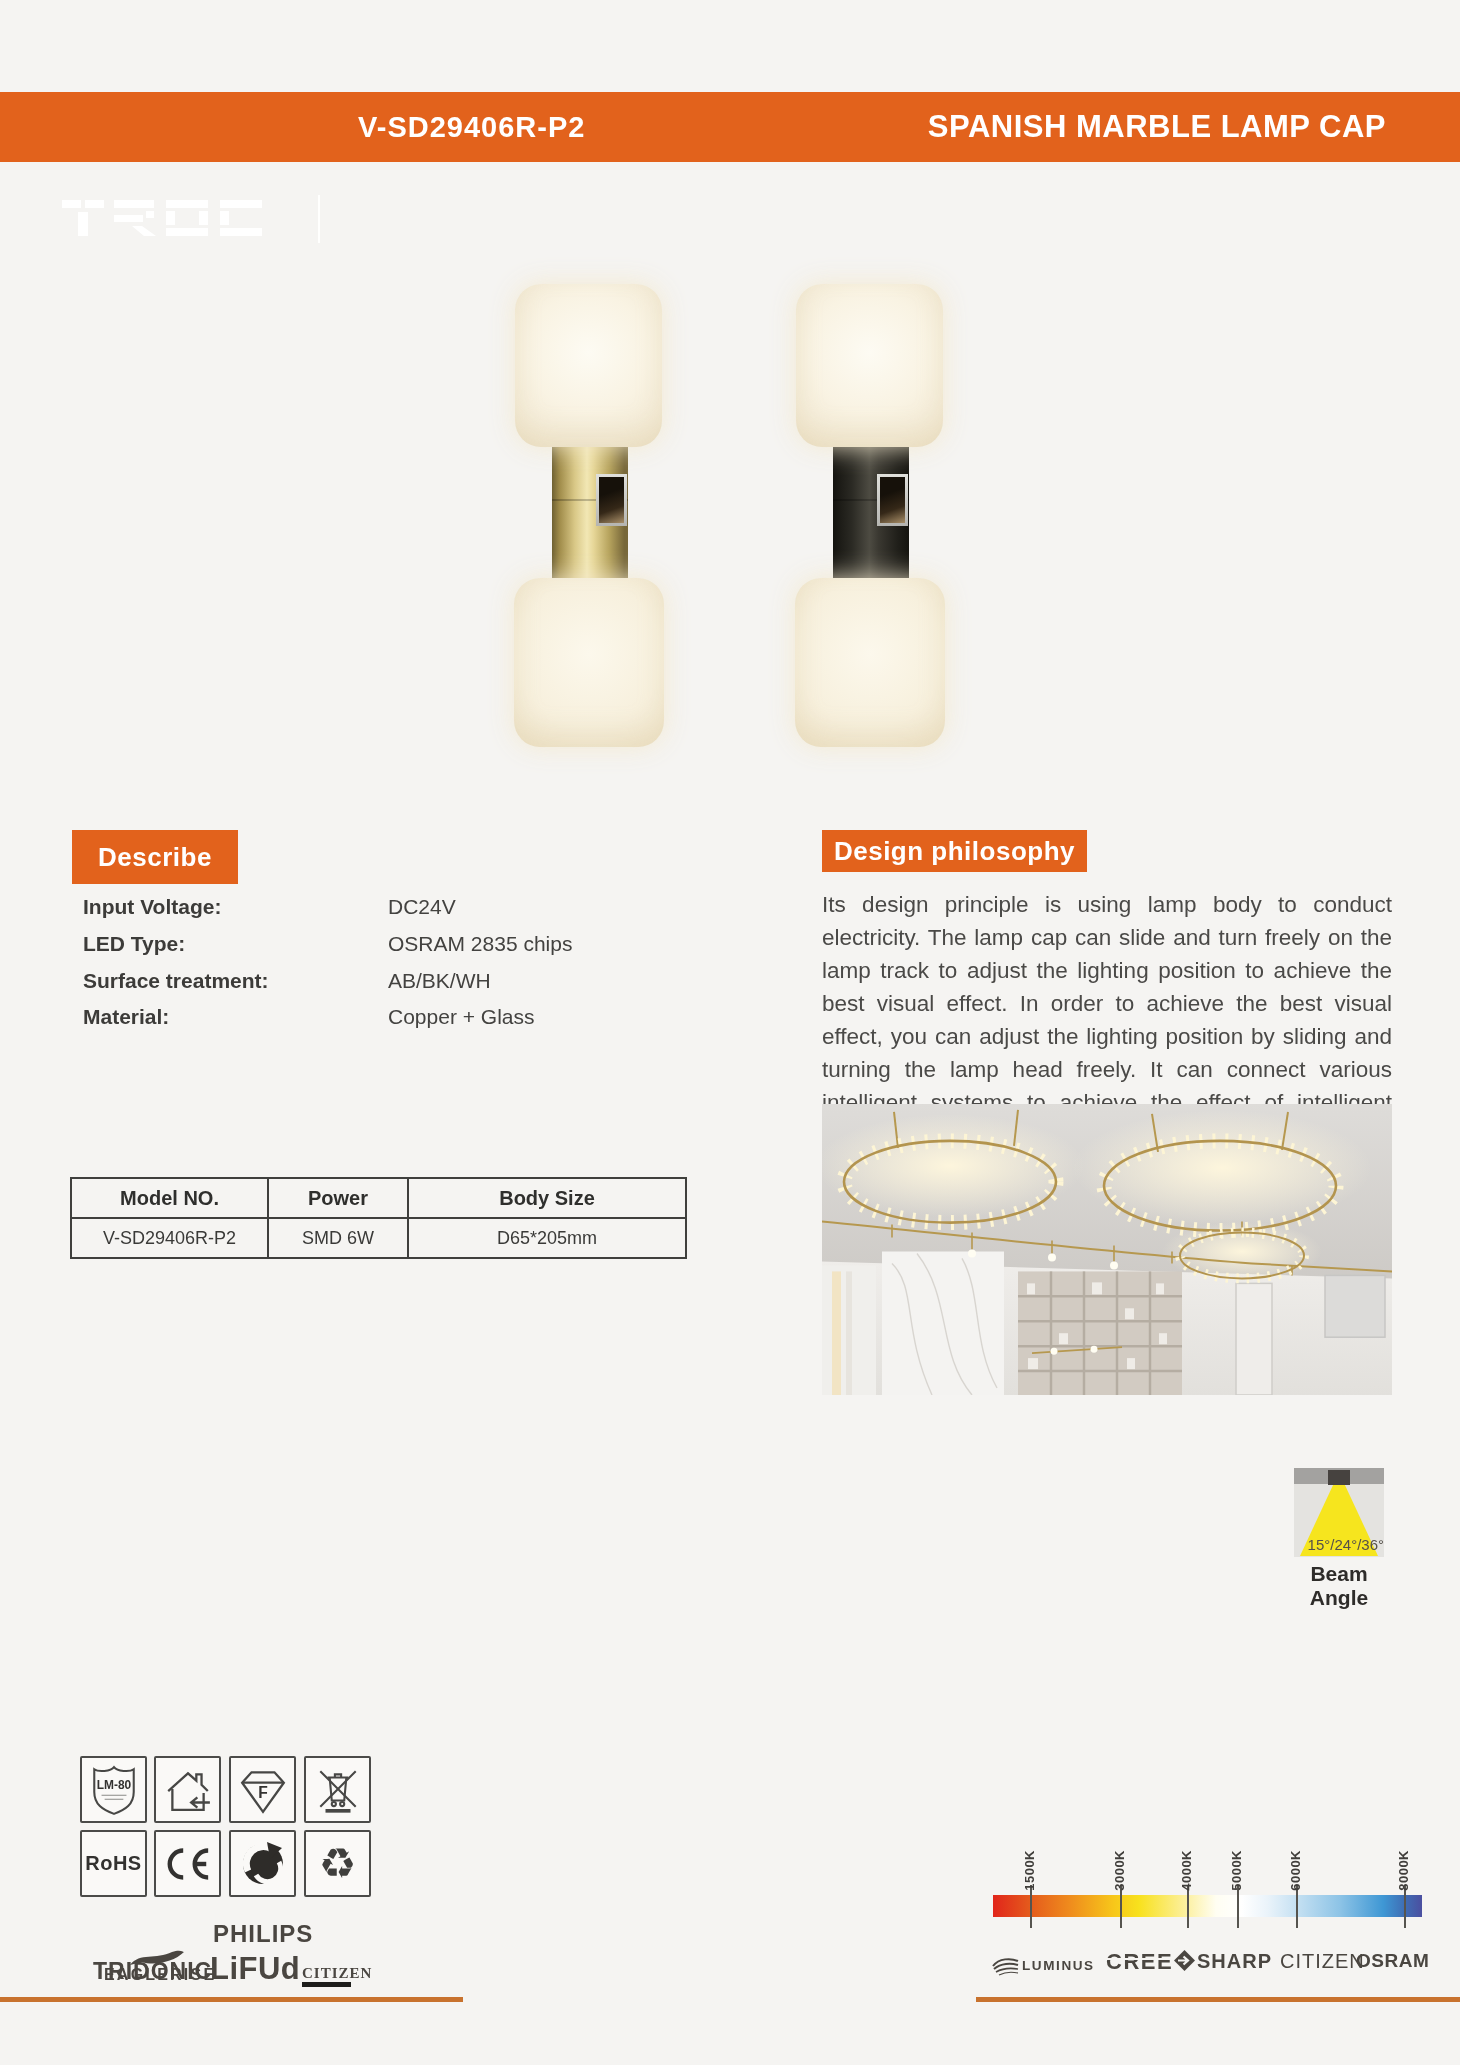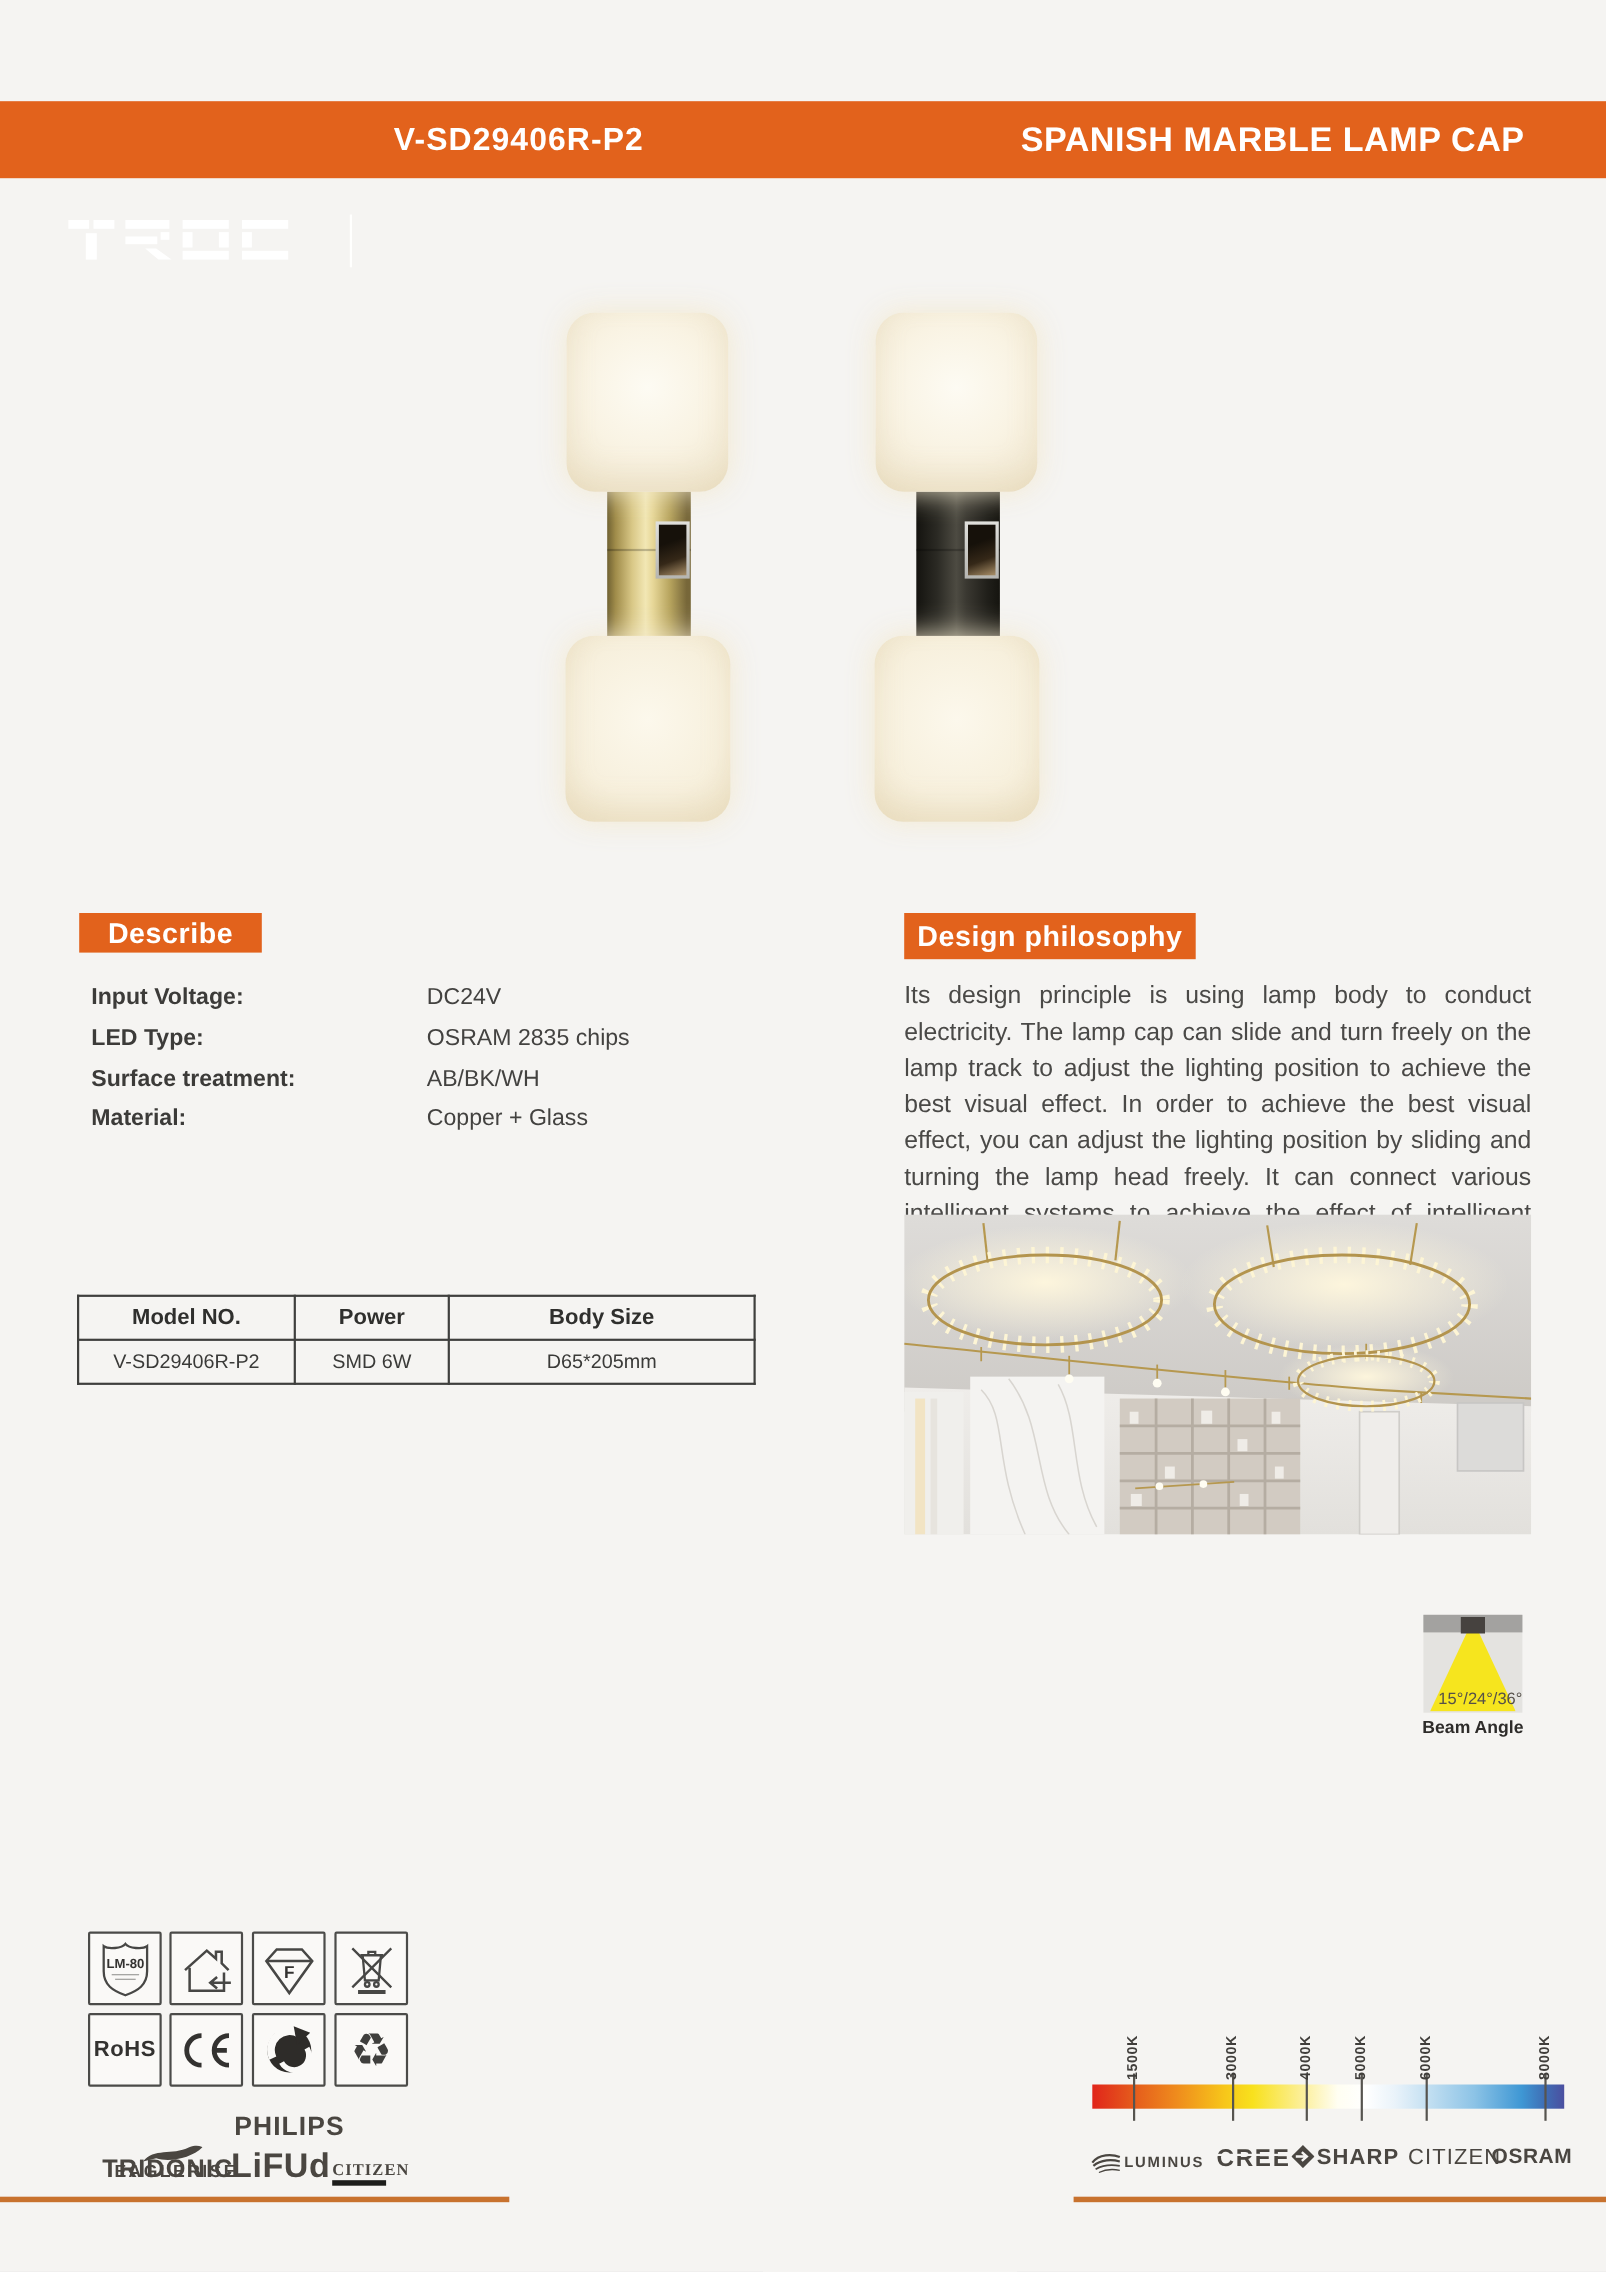--- a/index.html
+++ b/index.html
@@ -54,21 +54,21 @@
 
   
   .beam-box { position:absolute; left:1294px; top:1468px; width:90px; height:89px; background:#e4e3e0; }
   .beam-ceiling { position:absolute; left:0; top:0; width:100%; height:16px; background:#a3a2a0; }
   .beam-fixture { position:absolute; left:34px; top:2px; width:22px; height:15px; background:#46423f; }
   .beam-cone { position:absolute; left:6px; top:16px; width:78px; height:72px; background:#f6e51e;
     clip-path:polygon(43% 0, 57% 0, 100% 100%, 0 100%); }
   .beam-angles { position:absolute; left:0; bottom:4px; width:100%; text-align:right;
     font-size:15px; color:#55504a; }
   .beam-label { position:absolute; left:1280px; top:1562px; width:118px; text-align:center;
-    font-size:16px; font-weight:bold; color:#2e2c2a; }
+    font-size:21px; font-weight:bold; color:#2e2c2a; }
 
   
   .cert-box { position:absolute; width:67px; height:67px; background:#faf9f7; border:2px solid #4b4b49;
     border-radius:2px; display:flex; align-items:center; justify-content:center; }
   .cert-rohs { font-size:20px; font-weight:bold; color:#333230; letter-spacing:0.5px; }
   .cert-recycle { font-size:42px; line-height:1; color:#3f3f3d; }
 
   
   .wordmark { position:absolute; color:#4a4641; white-space:nowrap; }
 
@@ -134,21 +134,21 @@
     <div class="shade abs" style="left:796px; top:284px; width:147px; height:163px;"></div>
     <div class="lamp-body black abs" style="left:833px; top:447px; width:76px; height:137px;">
       <div class="lamp-seam"></div>
       <div class="lamp-slot">
           <div class="lamp-slot-inner"></div>
         </div>
     </div>
     <div class="shade bottom abs" style="left:795px; top:578px; width:150px; height:169px;"></div>
   </div>
 
-  <div class="badge" style="left:72px; top:830px; width:166px; height:36px;">Describe</div>
+  <div class="badge" style="left:72px; top:830px; width:166px; height:54px;">Describe</div>
 
   <div class="specs">
     <div class="spec-row">
       <span class="spec-label">Input Voltage:</span>
       <span class="spec-value">DC24V</span>
     </div>
     <div class="spec-row">
       <span class="spec-label">LED Type:</span>
       <span class="spec-value">OSRAM 2835 chips</span>
     </div>

